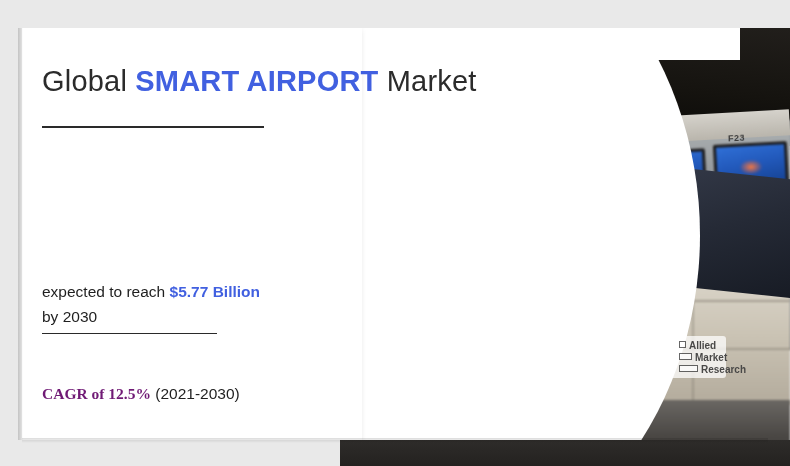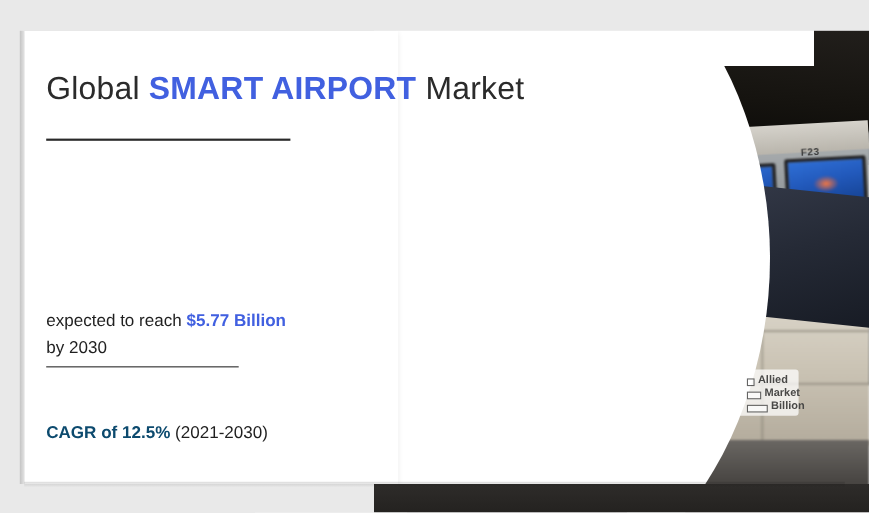--- a/index.html
+++ b/index.html
@@ -251,38 +251,38 @@
     font-size:15.5px;line-height:25px;color:#1f1f1f;
   }
   .body1 b{color:#4160e0;font-weight:bold;}
   .rule2{
     position:absolute;left:42px;top:333px;width:175px;height:1.3px;background:#2a2a2a;
   }
   .body2{
     position:absolute;left:42px;top:356px;width:300px;
     font-size:15.5px;line-height:25px;color:#1f1f1f;
   }
-  .body2 b{color:#0c4a6e;font-weight:bold;}
+  .body2 b{color:#701a75;font-weight:bold;font-family:Liberation Serif, serif;}
 
   
   .logo{
     position:absolute;left:644px;top:336px;width:82px;height:52px;
     opacity:.92;
   }
   .logo-bubble{
     position:absolute;left:0;top:0;width:82px;height:42px;
     background:rgba(255,255,255,.80);border-radius:3px;
   }
   .logo-tail{
     position:absolute;left:8px;top:41px;width:0;height:0;
     border-left:7px solid rgba(255,255,255,.80);
     border-bottom:11px solid transparent;
   }
   .logo-row{
-    position:absolute;left:4px;display:flex;align-items:flex-end;
+    position:absolute;left:4px;display:flex;align-items:flex-start;
     font-size:10px;font-weight:bold;color:#3f3f3f;line-height:1;padding-left:31px;
   }
   .logo-row .bar{
     height:7px;background:#ffffff;border:1px solid #5a5a5a;margin-right:3px;box-sizing:border-box;
   }
   .lr1{top:5px;}  .lr1 .bar{width:7px;}
   .lr2{top:17px;} .lr2 .bar{width:13px;}
   .lr3{top:29px;} .lr3 .bar{width:19px;}
 </style>
 </head>
@@ -409,17 +409,17 @@
     <div class="logo-row lr1">
       <span class="bar"></span>
       <span>Allied</span>
     </div>
     <div class="logo-row lr2">
       <span class="bar"></span>
       <span>Market</span>
     </div>
     <div class="logo-row lr3">
       <span class="bar"></span>
-      <span>Billion</span>
+      <span>Research</span>
     </div>
   </div>
 
 </div>
 
 </body></html>

